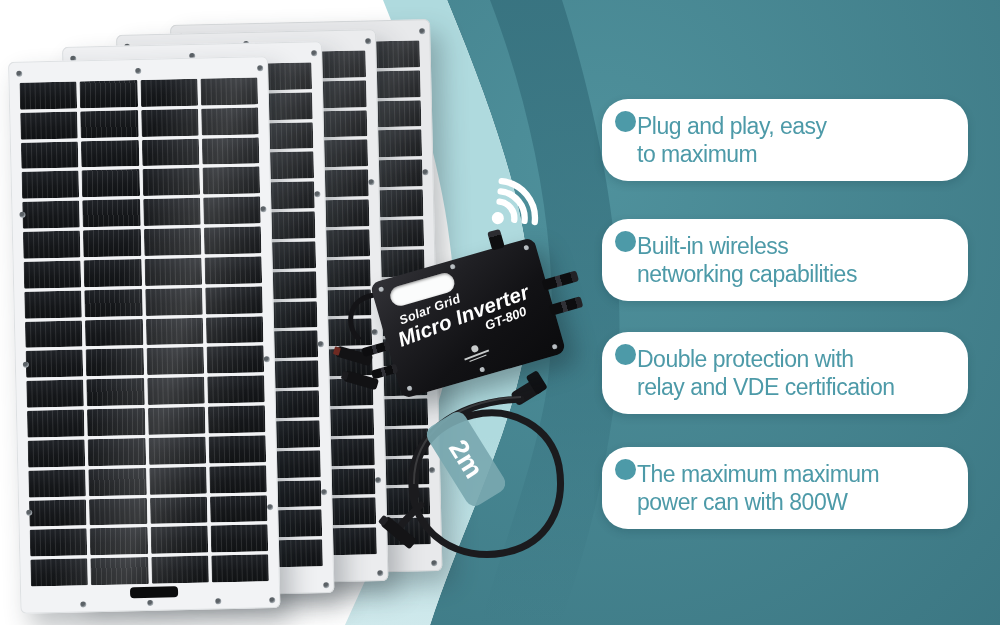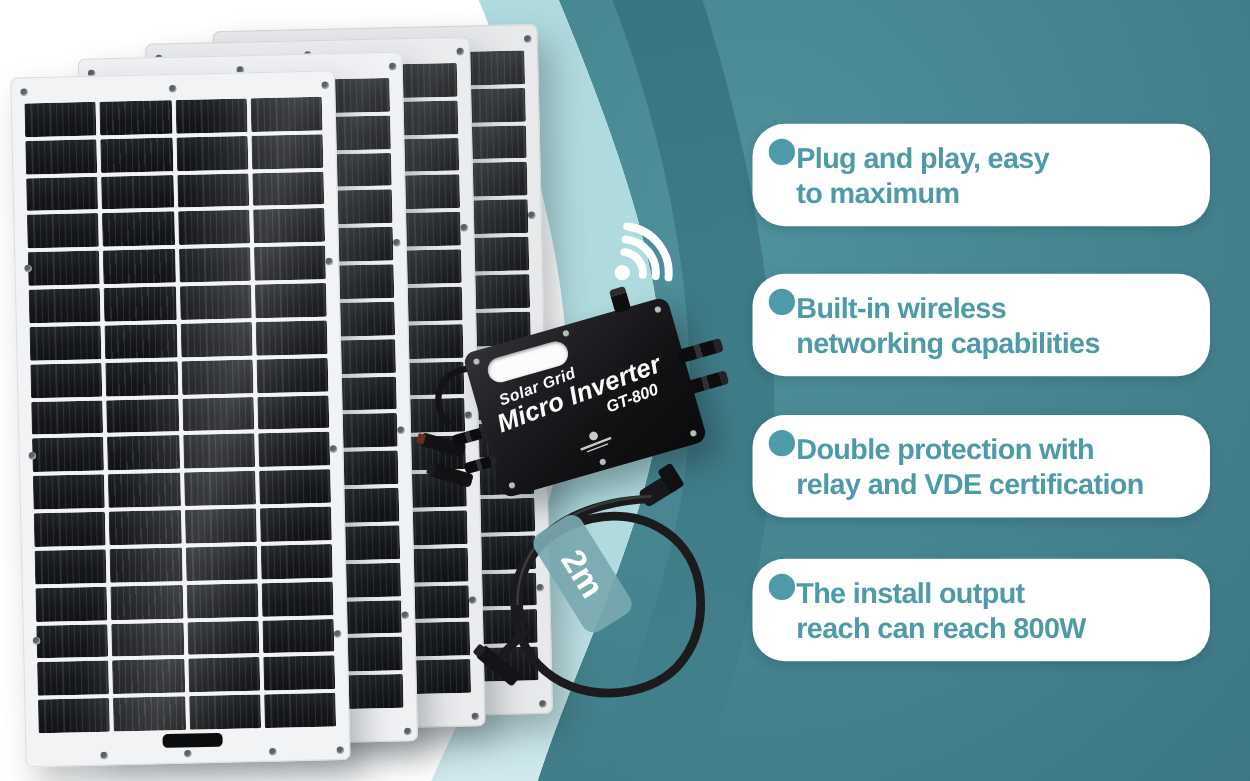--- a/index.html
+++ b/index.html
@@ -73,21 +73,21 @@
 
   
   .card{
     position:absolute;left:602px;width:366px;height:82px;z-index:8;border-radius:26px;
     background:#ffffff;box-shadow:0 3px 8px rgba(10,45,55,.18);
     padding:0;box-sizing:border-box;
   }
   .card .dot{position:absolute;left:13px;top:12px;width:21px;height:21px;border-radius:50%;background:var(--accent,#4d9aa8);}
   .card .txt{
     position:absolute;left:35px;top:13px;right:2px;
-    color:var(--accent,#4d9aa8);font-size:23px;font-weight:700;line-height:28px;letter-spacing:-0.5px;
+    color:var(--accent,#4d9aa8);font-size:23px;font-weight:400;line-height:28px;letter-spacing:-0.5px;
   }
   .card .txt span{display:block;white-space:nowrap;}
   .c1{top:99px;} .c2{top:219px;} .c3{top:332px;} .c4{top:447px;}
 
   .wires{position:absolute;left:0;top:0;z-index:5;}
 </style>
 </head>
 <body>
 
 <div class="scene">
@@ -537,18 +537,18 @@
   <div class="card c3">
     <span class="dot"></span>
     <div class="txt">
       <span>Double protection with</span>
       <span>relay and VDE certification</span>
     </div>
   </div>
   <div class="card c4">
     <span class="dot"></span>
     <div class="txt">
-      <span>The install output</span>
-      <span>reach can reach 800W</span>
+      <span>The maximum maximum</span>
+      <span>power can with 800W</span>
     </div>
   </div>
 
 </div>
 
 </body></html>

